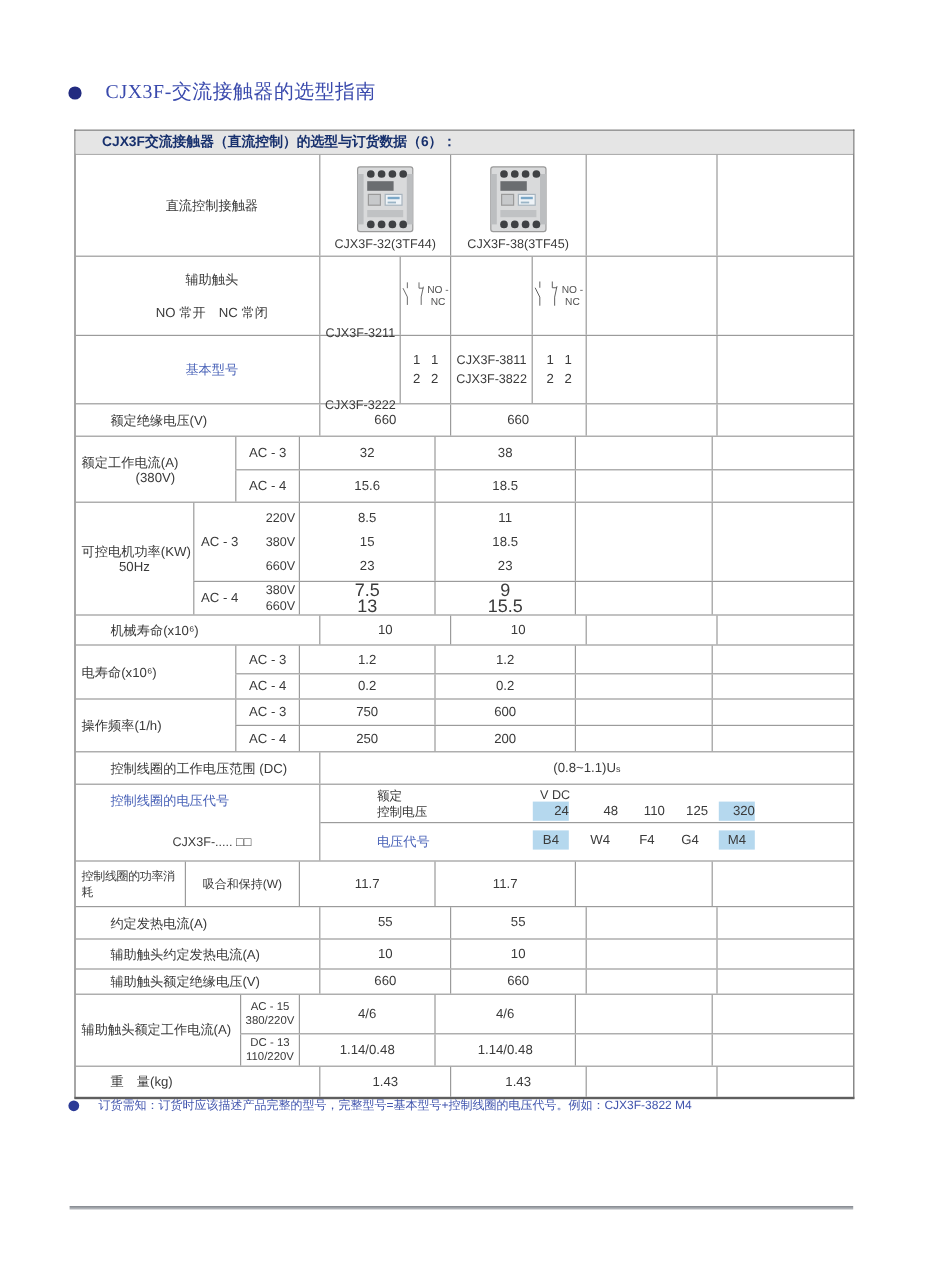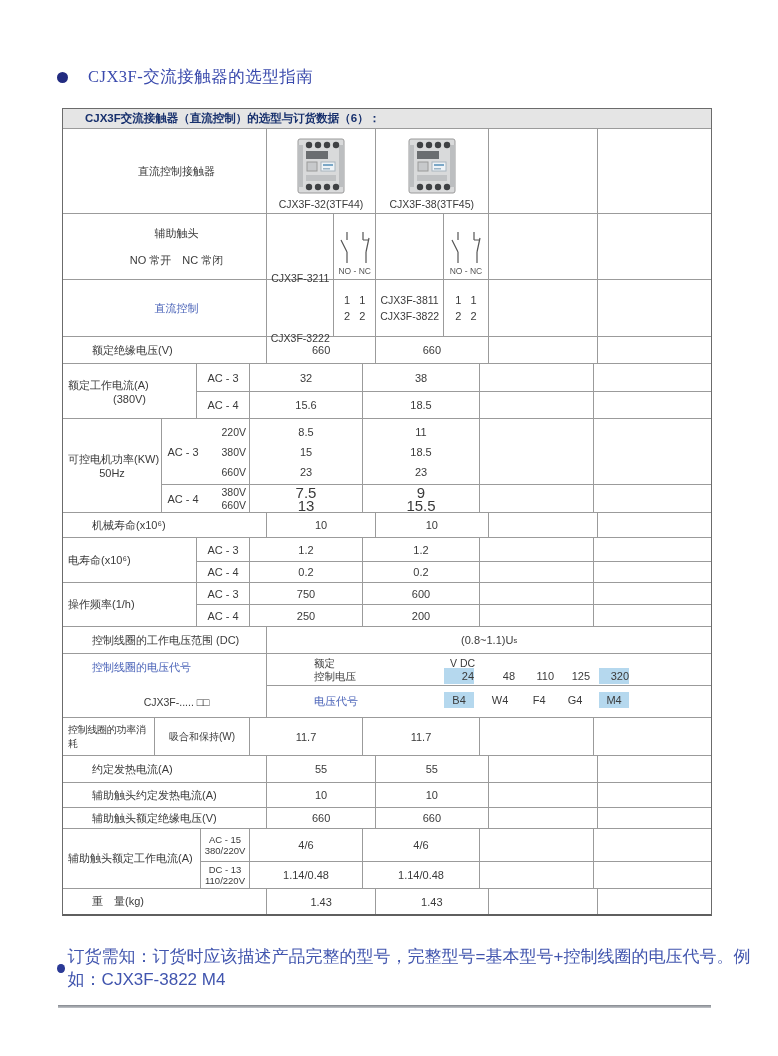--- a/index.html
+++ b/index.html
@@ -40,21 +40,21 @@
   .tight{font-size:10px;letter-spacing:-.3px;}
   .cap{font-size:10.5px;color:#3a3a3a;}
 
   
   .r-prod{height:85px;}
   .prodcell{flex-direction:column;justify-content:flex-end;padding-bottom:3px;gap:3px;}
 
   
   .r-aux{height:66px;}
   .auxlab{flex-direction:column;justify-content:center;gap:12px;}
-  .symcell{flex-direction:column;justify-content:flex-end;padding-bottom:3px;}
+  .symcell{flex-direction:row;justify-content:flex-end;padding-bottom:3px;}
   .symcap{font-size:8.5px;color:#555;margin-top:1px;}
 
   
   .r-basic{height:57px;}
   .modcell{flex-direction:column;justify-content:center;font-size:10.5px;line-height:16px;}
   .numcell{flex-direction:column;justify-content:center;line-height:16px;}
   .numpair{display:flex;gap:9px;justify-content:center;}
 
   .r-ins{height:27px;} .h27{height:27px;}
   .r-mech{height:25px;}
@@ -91,22 +91,22 @@
   .vnum{position:absolute;top:14px;width:30px;text-align:right;padding:2px 0;}
   .vcode{position:absolute;top:38px;width:30px;text-align:center;padding:2px 0;}
   .p0{left:177px;} .p1{left:218px;} .p2{left:257px;} .p3{left:293px;} .p4{left:332px;}
   .hl{background:#b5d8ee;}
   .subtxt{font-size:7.5px;vertical-align:sub;}
 
   
   .awsub{flex-direction:column;justify-content:center;font-size:9.5px;line-height:11px;}
 
   
-  .footer{position:absolute;top:945px;left:57px;display:flex;align-items:center;gap:3px;
-          color:#4155ae;font-size:17px;}
+  .footer{position:absolute;top:914px;left:57px;display:flex;align-items:center;gap:16px;
+          color:#4155ae;font-size:10px;}
   .footer .bullet{width:9px;height:9px;background:#2b3a96;}
   .bottom-rule{position:absolute;top:1005px;left:58px;width:653px;height:3px;
                background:linear-gradient(to bottom,#82868d,#c3c6ca);}
 </style>
 </head>
 <body>
 
 <div class="page">
 
   <div class="title-row">
@@ -189,21 +189,21 @@
           <path d="M9,1 V9 M9,21 L3,9 M9,21 V32" stroke="#555" stroke-width="1.2" fill="none"></path>
           <path d="M25,1 V9 M25,9 H31 M28,21 L31,7 M28,21 V32" stroke="#555" stroke-width="1.2" fill="none"></path>
         </svg>
         <span class="symcap">NO - NC</span>
       </div>
       <div class="c w114"></div>
       <div class="c w118"></div>
     </div>
 
     <div class="t-row r-basic">
-      <div class="c nb w186 blue">直流控制</div>
+      <div class="c nb w186 blue">基本型号</div>
       <div class="c w70 modcell">
         <span>CJX3F-3211</span>
         <span>CJX3F-3222</span>
       </div>
       <div class="c w43 numcell">
         <span class="numpair">
             <span>1</span>
             <span>1</span>
           </span>
         <span class="numpair">

